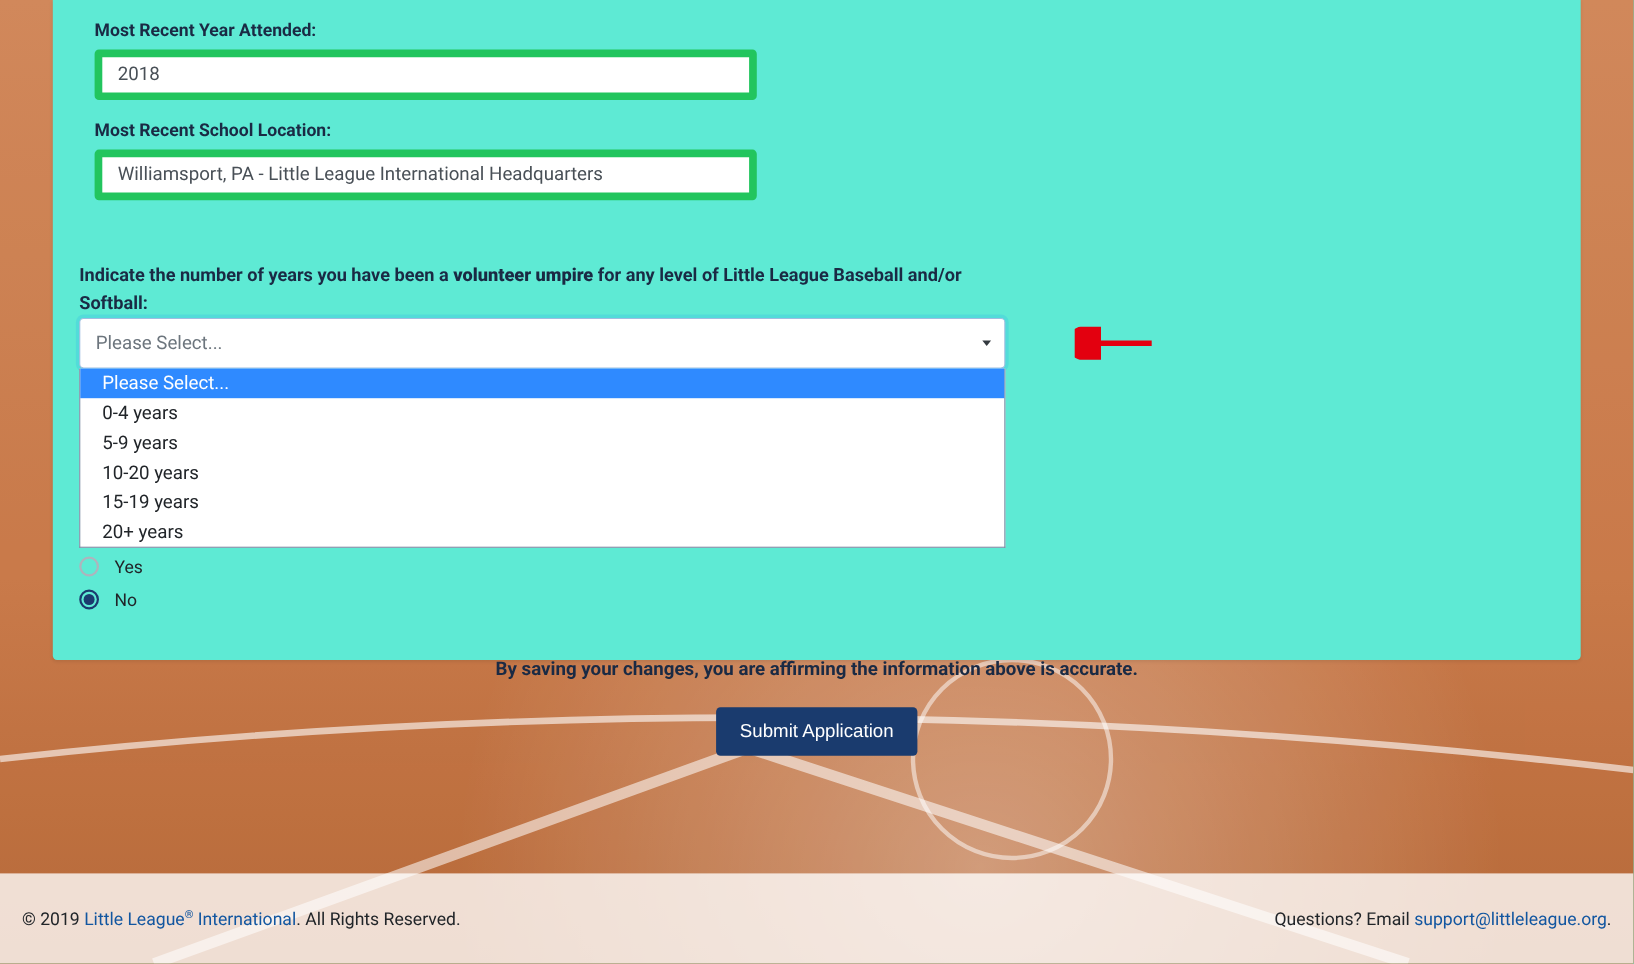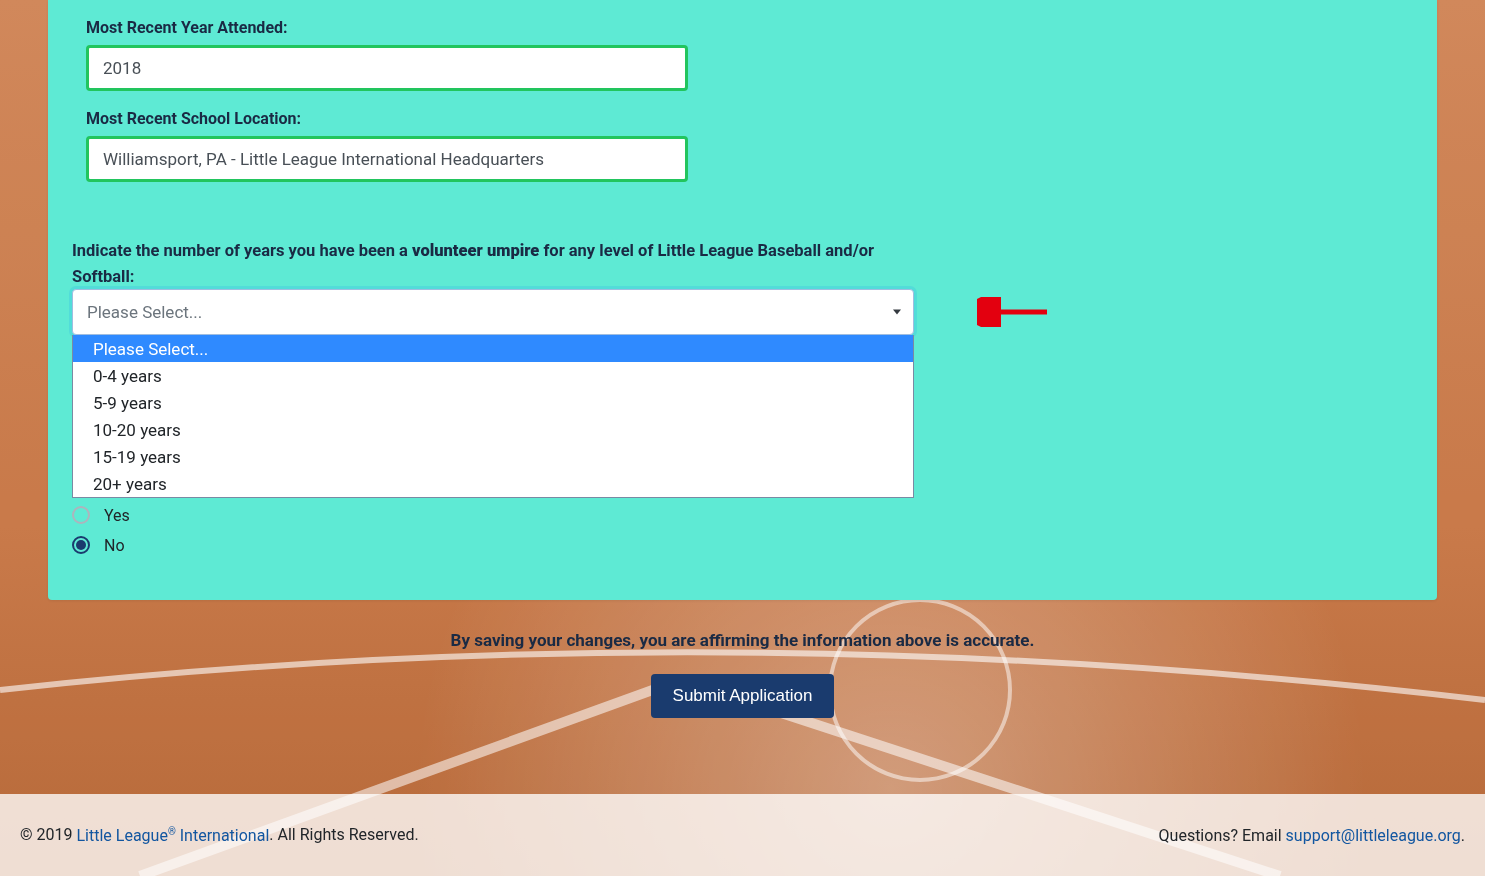--- a/index.html
+++ b/index.html
@@ -34,21 +34,21 @@
   .label {
     font-weight: 700;
     color: #1a2a44;
     font-size: 16px;
     margin-top: 18px;
     margin-bottom: 8px;
   }
   .input-text {
     width: 602px;
     height: 46px;
-    border: 3px solid #22c55e;
+    border: 7px solid #22c55e;
     border-radius: 4px;
     padding: 0 14px;
     font-size: 17px;
     color: #495057;
     background: #fff;
     display: flex; align-items: center;
   }
   .question {
     font-weight: 700;
     color: #1a2a44;
@@ -134,21 +134,21 @@
     background: #1a3b6e;
     border-radius: 50%;
   }
   .radio-label {
     font-size: 16px;
     color: #212529;
   }
   .affirm-row {
     position: absolute;
     left: 0; right: 0;
-    top: 630px;
+    top: 599px;
     text-align: center;
   }
   .affirm-text {
     font-weight: 700;
     font-size: 17px;
     color: #1a2a44;
   }
   .submit-btn {
     display: inline-block;
     margin-top: 24px;

